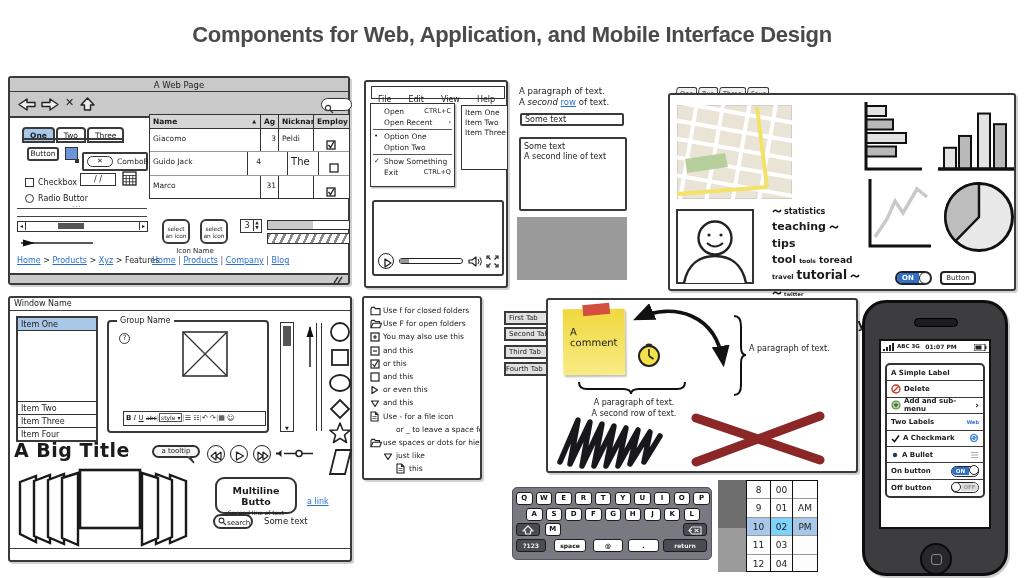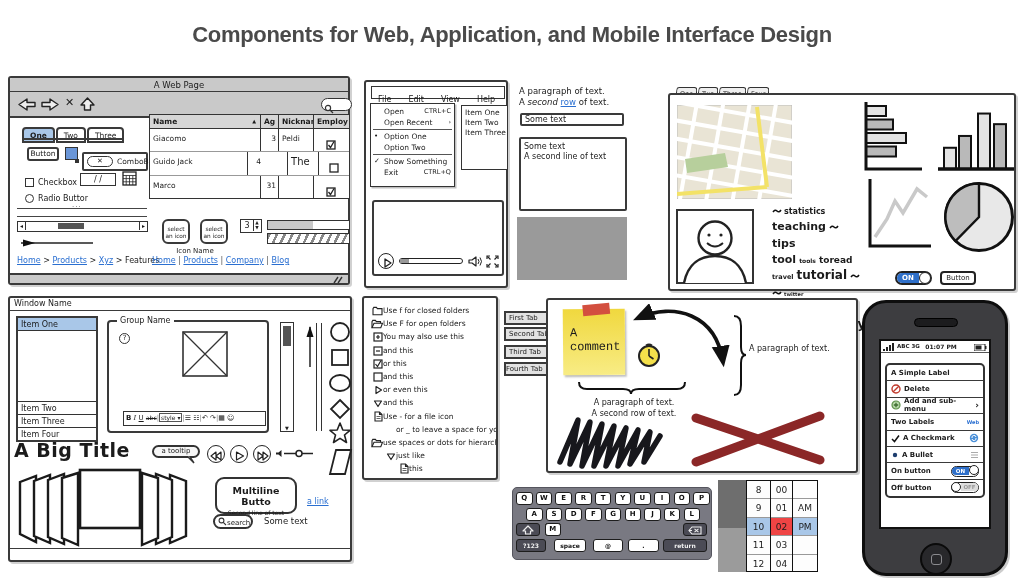--- a/index.html
+++ b/index.html
@@ -334,21 +334,21 @@
     <div class="abs" style="left:203px;top:216px;width:40px;height:15px;border:2px solid #333;border-radius:8px;font-size:7px;line-height:11px;">
       <svg width="9" height="9" style="margin:1px 0 0 3px;vertical-align:-1px;">
           <circle cx="3.5" cy="3.5" r="2.4" fill="none" stroke="#333" stroke-width="1.1"></circle>
           <path d="M5.3,5.3 L8,8" stroke="#333" stroke-width="1.1"></path>
         </svg><span>search</span>
     </div>
     <div class="abs" style="left:254px;top:218px;font-size:8.5px;"><span>Some text</span></div>
     <div class="abs" style="left:0;top:250px;width:340px;height:12px;border-top:1.5px solid #3a3a3a;"></div>
   </section>
 
-  <section class="panel" id="tree" style="left:362px;top:296px;width:136px;height:184px;text-align:right;">
+  <section class="panel" id="tree" style="left:362px;top:296px;width:120px;height:184px;">
       <div style="display: flex; align-items: center; height: 13.2px; padding-left: 6px; margin-top: 6px; overflow: hidden; white-space: nowrap;">
         <span style="width: 13px; flex-shrink: 0;"><svg width="11" height="10">
             <path d="M1,8.8 V2.6 L1.8,1.4 H4.4 L5.4,2.6 H10 V8.8 Z" fill="#fff" stroke="#222" stroke-width="1.1"></path>
           </svg></span>
         <span style="font-size: 7.5px;">Use f for closed folders</span>
       </div>
       <div style="display: flex; align-items: center; height: 13.2px; padding-left: 6px; margin-top: 0px; overflow: hidden; white-space: nowrap;">
         <span style="width: 13px; flex-shrink: 0;"><svg width="12" height="10">
             <path d="M1,8.8 V2.6 L1.8,1.4 H4.4 L5.4,2.6 H9.5 L9.5,4.2" fill="#fff" stroke="#222" stroke-width="1.1"></path>
             <path d="M1,8.8 L3,4.2 H11.5 L9.8,8.8 Z" fill="#fff" stroke="#222" stroke-width="1.1"></path>
@@ -431,21 +431,21 @@
 
   <div id="vtabs">
       <div style="position: absolute; left: 504px; top: 311px; width: 44px; height: 14px; background: rgb(226, 226, 226); border: 2px solid rgb(58, 58, 58); font-size: 7px; line-height: 10px; padding-left: 3px; white-space: nowrap; overflow: hidden;">First Tab</div>
       <div style="position: absolute; left: 504px; top: 327px; width: 44px; height: 14px; background: rgb(226, 226, 226); border: 2px solid rgb(58, 58, 58); font-size: 7px; line-height: 10px; padding-left: 3px; white-space: nowrap; overflow: hidden;">Second Tab</div>
       <div style="position: absolute; left: 504px; top: 345px; width: 44px; height: 14px; background: rgb(226, 226, 226); border: 2px solid rgb(58, 58, 58); font-size: 7px; line-height: 10px; padding-left: 3px; white-space: nowrap; overflow: hidden;">Third Tab</div>
       <div style="position: absolute; left: 504px; top: 362px; width: 56px; height: 14px; background: rgb(226, 226, 226); border: 2px solid rgb(58, 58, 58); font-size: 7px; line-height: 10px; padding-left: 0; white-space: nowrap; overflow: hidden;">Fourth Tab</div>
     </div>
   <section class="panel" id="sketch" style="left:546px;top:298px;width:312px;height:175px;">
     <div class="abs" style="left:15px;top:9px;width:62px;height:66px;background:linear-gradient(180deg,#f0d83e,#f8ec85);box-shadow:1.5px 2px 2px rgba(0,0,0,0.25);transform:rotate(-0.5deg);">
       <div class="abs" style="left:20px;top:-5px;width:27px;height:11px;background:#d34f3f;transform:rotate(-5deg);"></div>
-      <div class="abs" style="left:7px;top:17px;font-size:12px;font-family:Liberation Mono, monospace;"><span>A comment</span></div>
+      <div class="abs" style="left:7px;top:17px;font-size:10px;"><span>A comment</span></div>
     </div>
     <svg class="abs" style="left:88px;top:42px;" width="26" height="26">
       <circle cx="13" cy="14" r="10" fill="#f4e04b" stroke="#222" stroke-width="2"></circle>
       <path d="M13,14 L13,7 M13,14 L17.5,17" stroke="#222" stroke-width="1.6"></path>
       <path d="M10,3.5 Q13,1.5 16,3.5" fill="none" stroke="#222" stroke-width="2"></path>
     </svg>
     <svg class="abs" style="left:80px;top:4px;" width="106" height="74">
       <defs>
           <marker id="ah" orient="auto-start-reverse" markerWidth="7" markerHeight="7" refX="4.5" refY="2.5">
             <path d="M0,0 L6,2.5 L0,5 Z" fill="#111"></path>
@@ -519,21 +519,21 @@
         <div style="width: 25px; background: rgb(253, 253, 253); border: 1.5px solid rgb(17, 17, 17);">
           <div class="pickcell">8</div>
           <div class="pickcell">9</div>
           <div class="pickcell" style="background: rgb(169, 199, 232);">10</div>
           <div class="pickcell">11</div>
           <div class="pickcell" style="border-bottom: none;">12</div>
         </div>
         <div style="width: 22px; background: rgb(253, 253, 253); border-top: 1.5px solid rgb(17, 17, 17); border-right: 1.5px solid rgb(17, 17, 17); border-bottom: 1.5px solid rgb(17, 17, 17); border-left: none; border-image: initial;">
           <div class="pickcell">00</div>
           <div class="pickcell">01</div>
-          <div class="pickcell" style="background: #ef4444;">02</div>
+          <div class="pickcell" style="background: #7dd3fc;">02</div>
           <div class="pickcell">03</div>
           <div class="pickcell" style="border-bottom: none;">04</div>
         </div>
         <div style="width: 25px; background: rgb(253, 253, 253); border-top: 1.5px solid rgb(17, 17, 17); border-right: 1.5px solid rgb(17, 17, 17); border-bottom: 1.5px solid rgb(17, 17, 17); border-left: none; border-image: initial;">
           <div class="pickcell"></div>
           <div class="pickcell">AM</div>
           <div class="pickcell" style="background: rgb(169, 199, 232);">PM</div>
           <div class="pickcell"></div>
           <div class="pickcell" style="border-bottom: none;"></div>
         </div>

